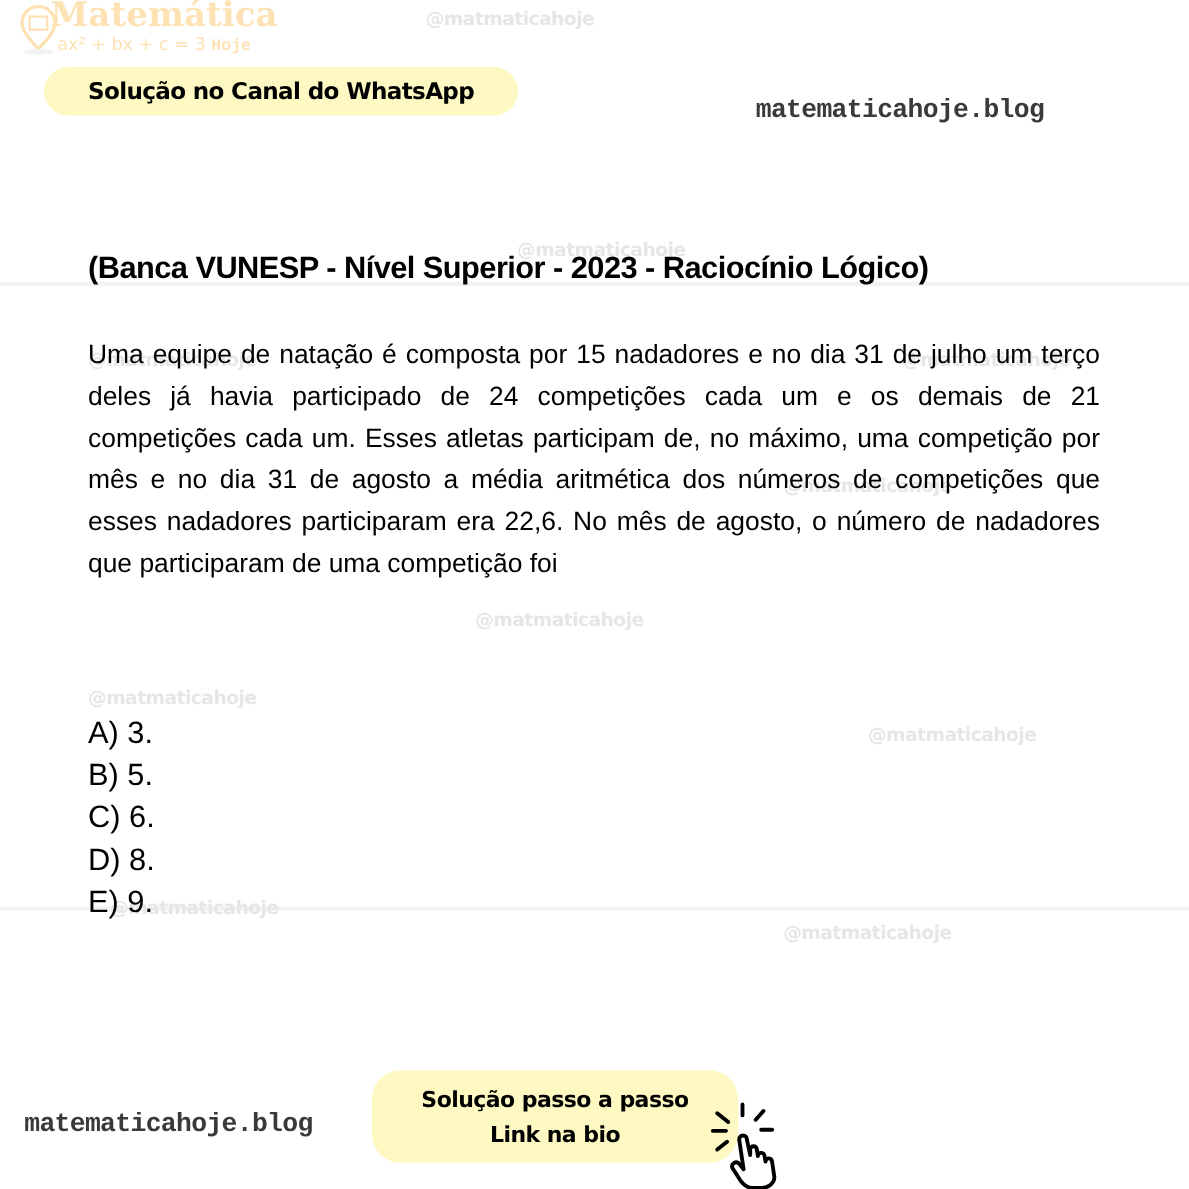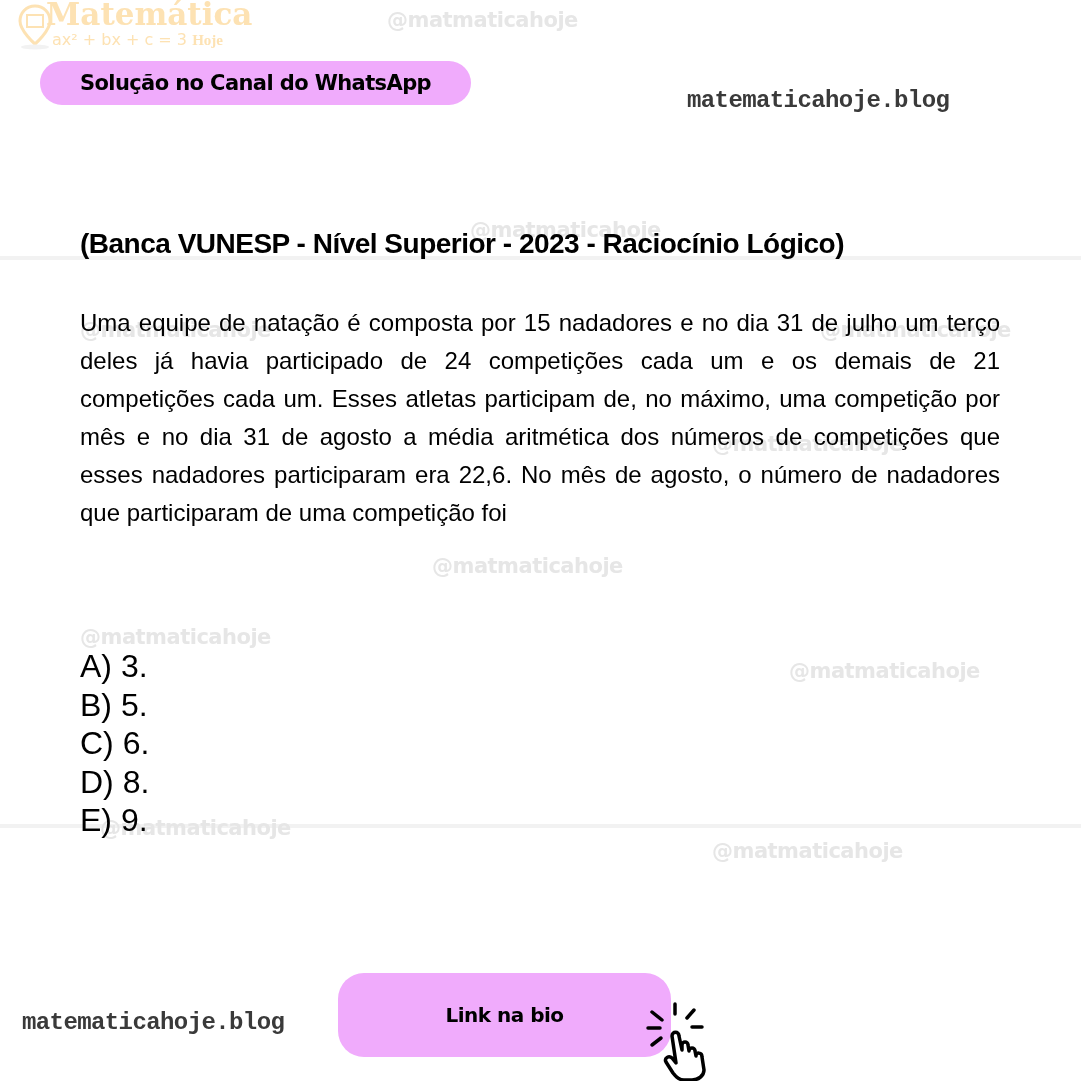--- a/index.html
+++ b/index.html
@@ -3,35 +3,35 @@
   <meta charset="utf-8">
   <style>
     html, body { margin: 0; padding: 0; }
     body {
       width: 1081px; height: 1081px; position: relative; overflow: hidden;
       background: #ffffff; font-family: "Liberation Sans", sans-serif; color: #000;
     }
     .abs { position: absolute; }
     .wm {
       position: absolute; font-family: "DejaVu Sans", sans-serif; font-weight: bold;
-      font-size: 21px; color: #e6e6e6; letter-spacing: -0.5px; white-space: nowrap;
+      font-size: 17px; color: #e6e6e6; letter-spacing: -0.5px; white-space: nowrap;
     }
     .hline { position: absolute; left: 0; width: 1081px; height: 4px; background: #f2f2f2; }
     .logo { left: 16px; top: 0; width: 230px; height: 55px; }
     .logo-title {
       position: absolute; left: 30px; top: -4px; font-family: "DejaVu Serif", serif;
       font-weight: bold; font-size: 31px; color: #fde2b3; white-space: nowrap;
     }
     .logo-formula {
       position: absolute; left: 36px; top: 30px; font-size: 16px; color: #fde2b3;
       white-space: nowrap; font-family: "DejaVu Sans", sans-serif;
     }
-    .logo-formula b { font-family: Liberation Serif, serif; font-size: 15px; }
+    .logo-formula b { font-family: Liberation Mono, monospace; font-size: 15px; }
     .pill {
-      position: absolute; background: #f0abfc; border-radius: 24px;
+      position: absolute; background: #fef9c3; border-radius: 24px;
       font-family: "DejaVu Sans", sans-serif; font-weight: bold; color: #000;
       display: flex; align-items: center; justify-content: center; text-align: center;
     }
     .pill-top { left: 40px; top: 61px; width: 431px; height: 44px; font-size: 21px; letter-spacing: -0.6px; }
     .pill-bottom {
       left: 338px; top: 973px; width: 333px; height: 84px; border-radius: 26px;
       font-size: 20px; flex-direction: column; line-height: 32px; letter-spacing: -0.5px;
     }
     .blog {
       position: absolute; font-family: Liberation Mono, monospace; font-weight: bold;
@@ -40,21 +40,21 @@
     .blog-top { left: 687px; top: 87px; }
     .blog-bottom { left: 22px; top: 1009px; }
     .q-title {
       position: absolute; left: 80px; top: 228px; font-size: 28px; font-weight: bold;
       white-space: nowrap; letter-spacing: -0.5px;
     }
     .q-body {
       position: absolute; left: 80px; top: 304px; width: 920px; font-size: 24px;
       line-height: 38px; text-align: justify;
     }
-    .options { position: absolute; left: 80px; top: 647px; font-size: 32px; line-height: 38.5px; }
+    .options { position: absolute; left: 80px; top: 647px; font-size: 28px; line-height: 38.5px; }
     .hand { left: 642px; top: 1000px; width: 90px; height: 81px; }
   </style>
 </head>
 <body>
 
 <div class="hline" style="top:256px"></div>
 <div class="hline" style="top:824px"></div>
 
 <div class="wm" style="left:387px;top:8px">@matmaticahoje</div>
 <div class="wm" style="left:470px;top:218px">@matmaticahoje</div>
@@ -89,20 +89,21 @@
 <div class="options">
   <div><span>A)</span> <span>3.</span></div>
   <div><span>B)</span> <span>5.</span></div>
   <div><span>C)</span> <span>6.</span></div>
   <div><span>D)</span> <span>8.</span></div>
   <div><span>E)</span> <span>9.</span></div>
 </div>
 
 <div class="blog blog-bottom">matematicahoje.blog</div>
 <div class="pill pill-bottom">
+  <span>Solução passo a passo</span>
   <span>Link na bio</span>
 </div>
 <svg class="abs hand" viewBox="0 0 90 81">
   <g stroke="#000" stroke-width="3.5" stroke-linecap="round" fill="none">
     <line x1="10" y1="12" x2="20" y2="20"></line>
     <line x1="6" y1="28" x2="18" y2="28"></line>
     <line x1="10" y1="45" x2="19" y2="38"></line>
     <line x1="33" y1="4" x2="33" y2="14"></line>
     <line x1="52" y1="10" x2="45" y2="18"></line>
     <line x1="50" y1="27" x2="60" y2="27"></line>

